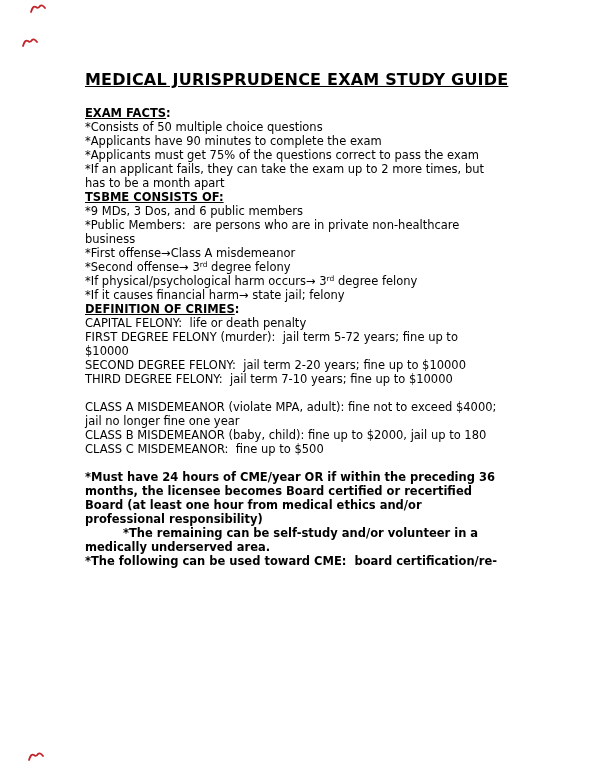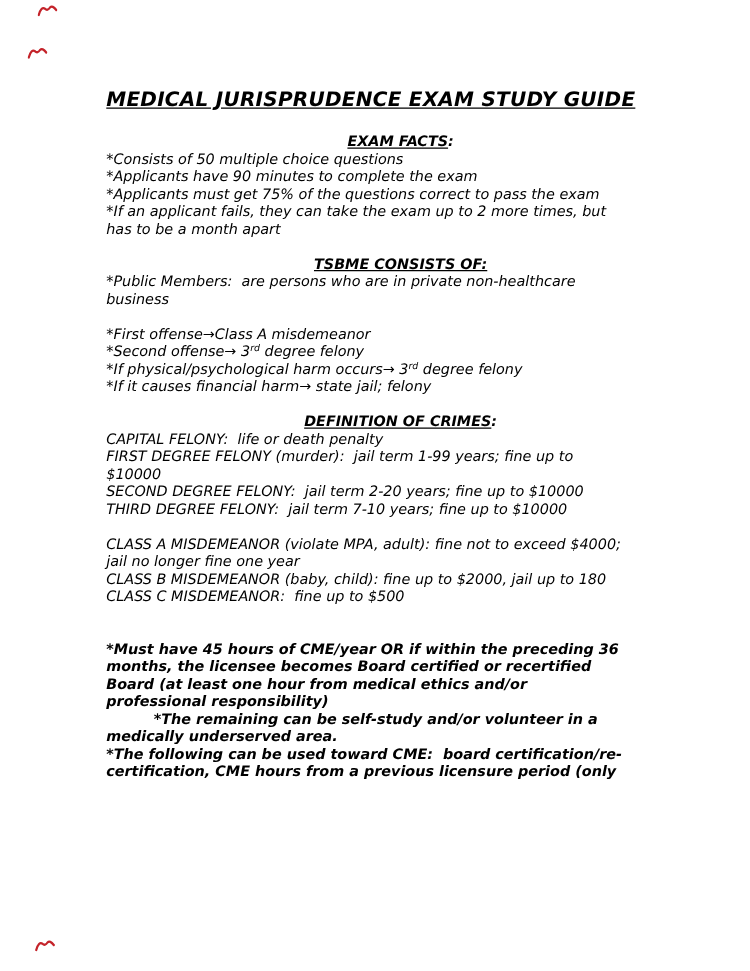--- a/index.html
+++ b/index.html
@@ -8,39 +8,38 @@
     background: #ffffff;
     font-family: "DejaVu Sans", "Liberation Sans", sans-serif;
     color: #000000;
     position: relative;
     overflow: hidden;
   }
   .page {
     position: absolute; inset: 0;
     padding: 69px 44px 0 85px;
     box-sizing: border-box;
-    font-style: italic;
   }
   .doc-title {
     font-size: 16px;
     font-weight: bold;
     line-height: 22px;
     letter-spacing: 0.2px;
     text-decoration: underline;
     white-space: pre;
     margin: 0 0 15px 0;
   }
-  .section { margin-top: 14px; }
+  .section { margin-top: 0; }
   .section:first-child { margin-top: 0; }
   .line {
     font-size: 11.5px;
     line-height: 14px;
     white-space: pre;
   }
-  .line.heading { font-weight: bold; text-align: center; }
+  .line.heading { font-weight: bold; }
   .line.heading .u { text-decoration: underline; }
   .section.bold .line { font-weight: bold; }
   .line.indent { padding-left: 38px; }
   sup {
     font-size: 7.5px;
     line-height: 0;
     position: relative;
     top: -4px;
     vertical-align: baseline;
   }
@@ -55,52 +54,52 @@
       <section class="section">
         <div class="line heading"><span class="u">EXAM FACTS</span><span>:</span></div>
         <div class="line">*Consists of 50 multiple choice questions</div>
         <div class="line">*Applicants have 90 minutes to complete the exam</div>
         <div class="line">*Applicants must get 75% of the questions correct to pass the exam</div>
         <div class="line">*If an applicant fails, they can take the exam up to 2 more times, but</div>
         <div class="line">has to be a month apart</div>
       </section>
       <section class="section">
         <div class="line heading"><span class="u">TSBME CONSISTS OF:</span></div>
+        <div class="line">*9 MDs, 3 Dos, and 6 public members</div>
         <div class="line">*Public Members:  are persons who are in private non-healthcare</div>
         <div class="line">business</div>
       </section>
       <section class="section">
         <div class="line">*First offense→Class A misdemeanor</div>
         <div class="line">*Second offense→ 3<sup>rd</sup> degree felony</div>
         <div class="line">*If physical/psychological harm occurs→ 3<sup>rd</sup> degree felony</div>
         <div class="line">*If it causes financial harm→ state jail; felony</div>
       </section>
       <section class="section">
         <div class="line heading"><span class="u">DEFINITION OF CRIMES</span><span>:</span></div>
         <div class="line">CAPITAL FELONY:  life or death penalty</div>
-        <div class="line">FIRST DEGREE FELONY (murder):  jail term 1-99 years; fine up to</div>
+        <div class="line">FIRST DEGREE FELONY (murder):  jail term 5-72 years; fine up to</div>
         <div class="line">$10000</div>
         <div class="line">SECOND DEGREE FELONY:  jail term 2-20 years; fine up to $10000</div>
         <div class="line">THIRD DEGREE FELONY:  jail term 7-10 years; fine up to $10000</div>
         <div class="line">&nbsp;</div>
         <div class="line">CLASS A MISDEMEANOR (violate MPA, adult): fine not to exceed $4000;</div>
         <div class="line">jail no longer fine one year</div>
         <div class="line">CLASS B MISDEMEANOR (baby, child): fine up to $2000, jail up to 180</div>
         <div class="line">CLASS C MISDEMEANOR:  fine up to $500</div>
         <div class="line">&nbsp;</div>
       </section>
       <section class="section bold">
-        <div class="line">*Must have 45 hours of CME/year OR if within the preceding 36</div>
+        <div class="line">*Must have 24 hours of CME/year OR if within the preceding 36</div>
         <div class="line">months, the licensee becomes Board certified or recertified</div>
         <div class="line">Board (at least one hour from medical ethics and/or</div>
         <div class="line">professional responsibility)</div>
         <div class="line indent">*The remaining can be self-study and/or volunteer in a</div>
         <div class="line">medically underserved area.</div>
         <div class="line">*The following can be used toward CME:  board certification/re-</div>
-        <div class="line">certification, CME hours from a previous licensure period (only</div>
       </section>
     </div>
 </div>
 
 <div>
     <svg width="16" height="12" viewBox="0 0 16 12" class="pen-mark" style="left: 30px; top: 3px;">
       <path d="M1 9 Q3 2 6 4 Q8 6 10 3 Q12 1 15 5" fill="none" stroke="#c4232a" stroke-width="1.8" stroke-linecap="round"></path>
     </svg>
     <svg width="16" height="12" viewBox="0 0 16 12" class="pen-mark" style="left: 22px; top: 37px;">
       <path d="M1 9 Q3 2 6 4 Q8 6 10 3 Q12 1 15 5" fill="none" stroke="#c4232a" stroke-width="1.8" stroke-linecap="round"></path>

